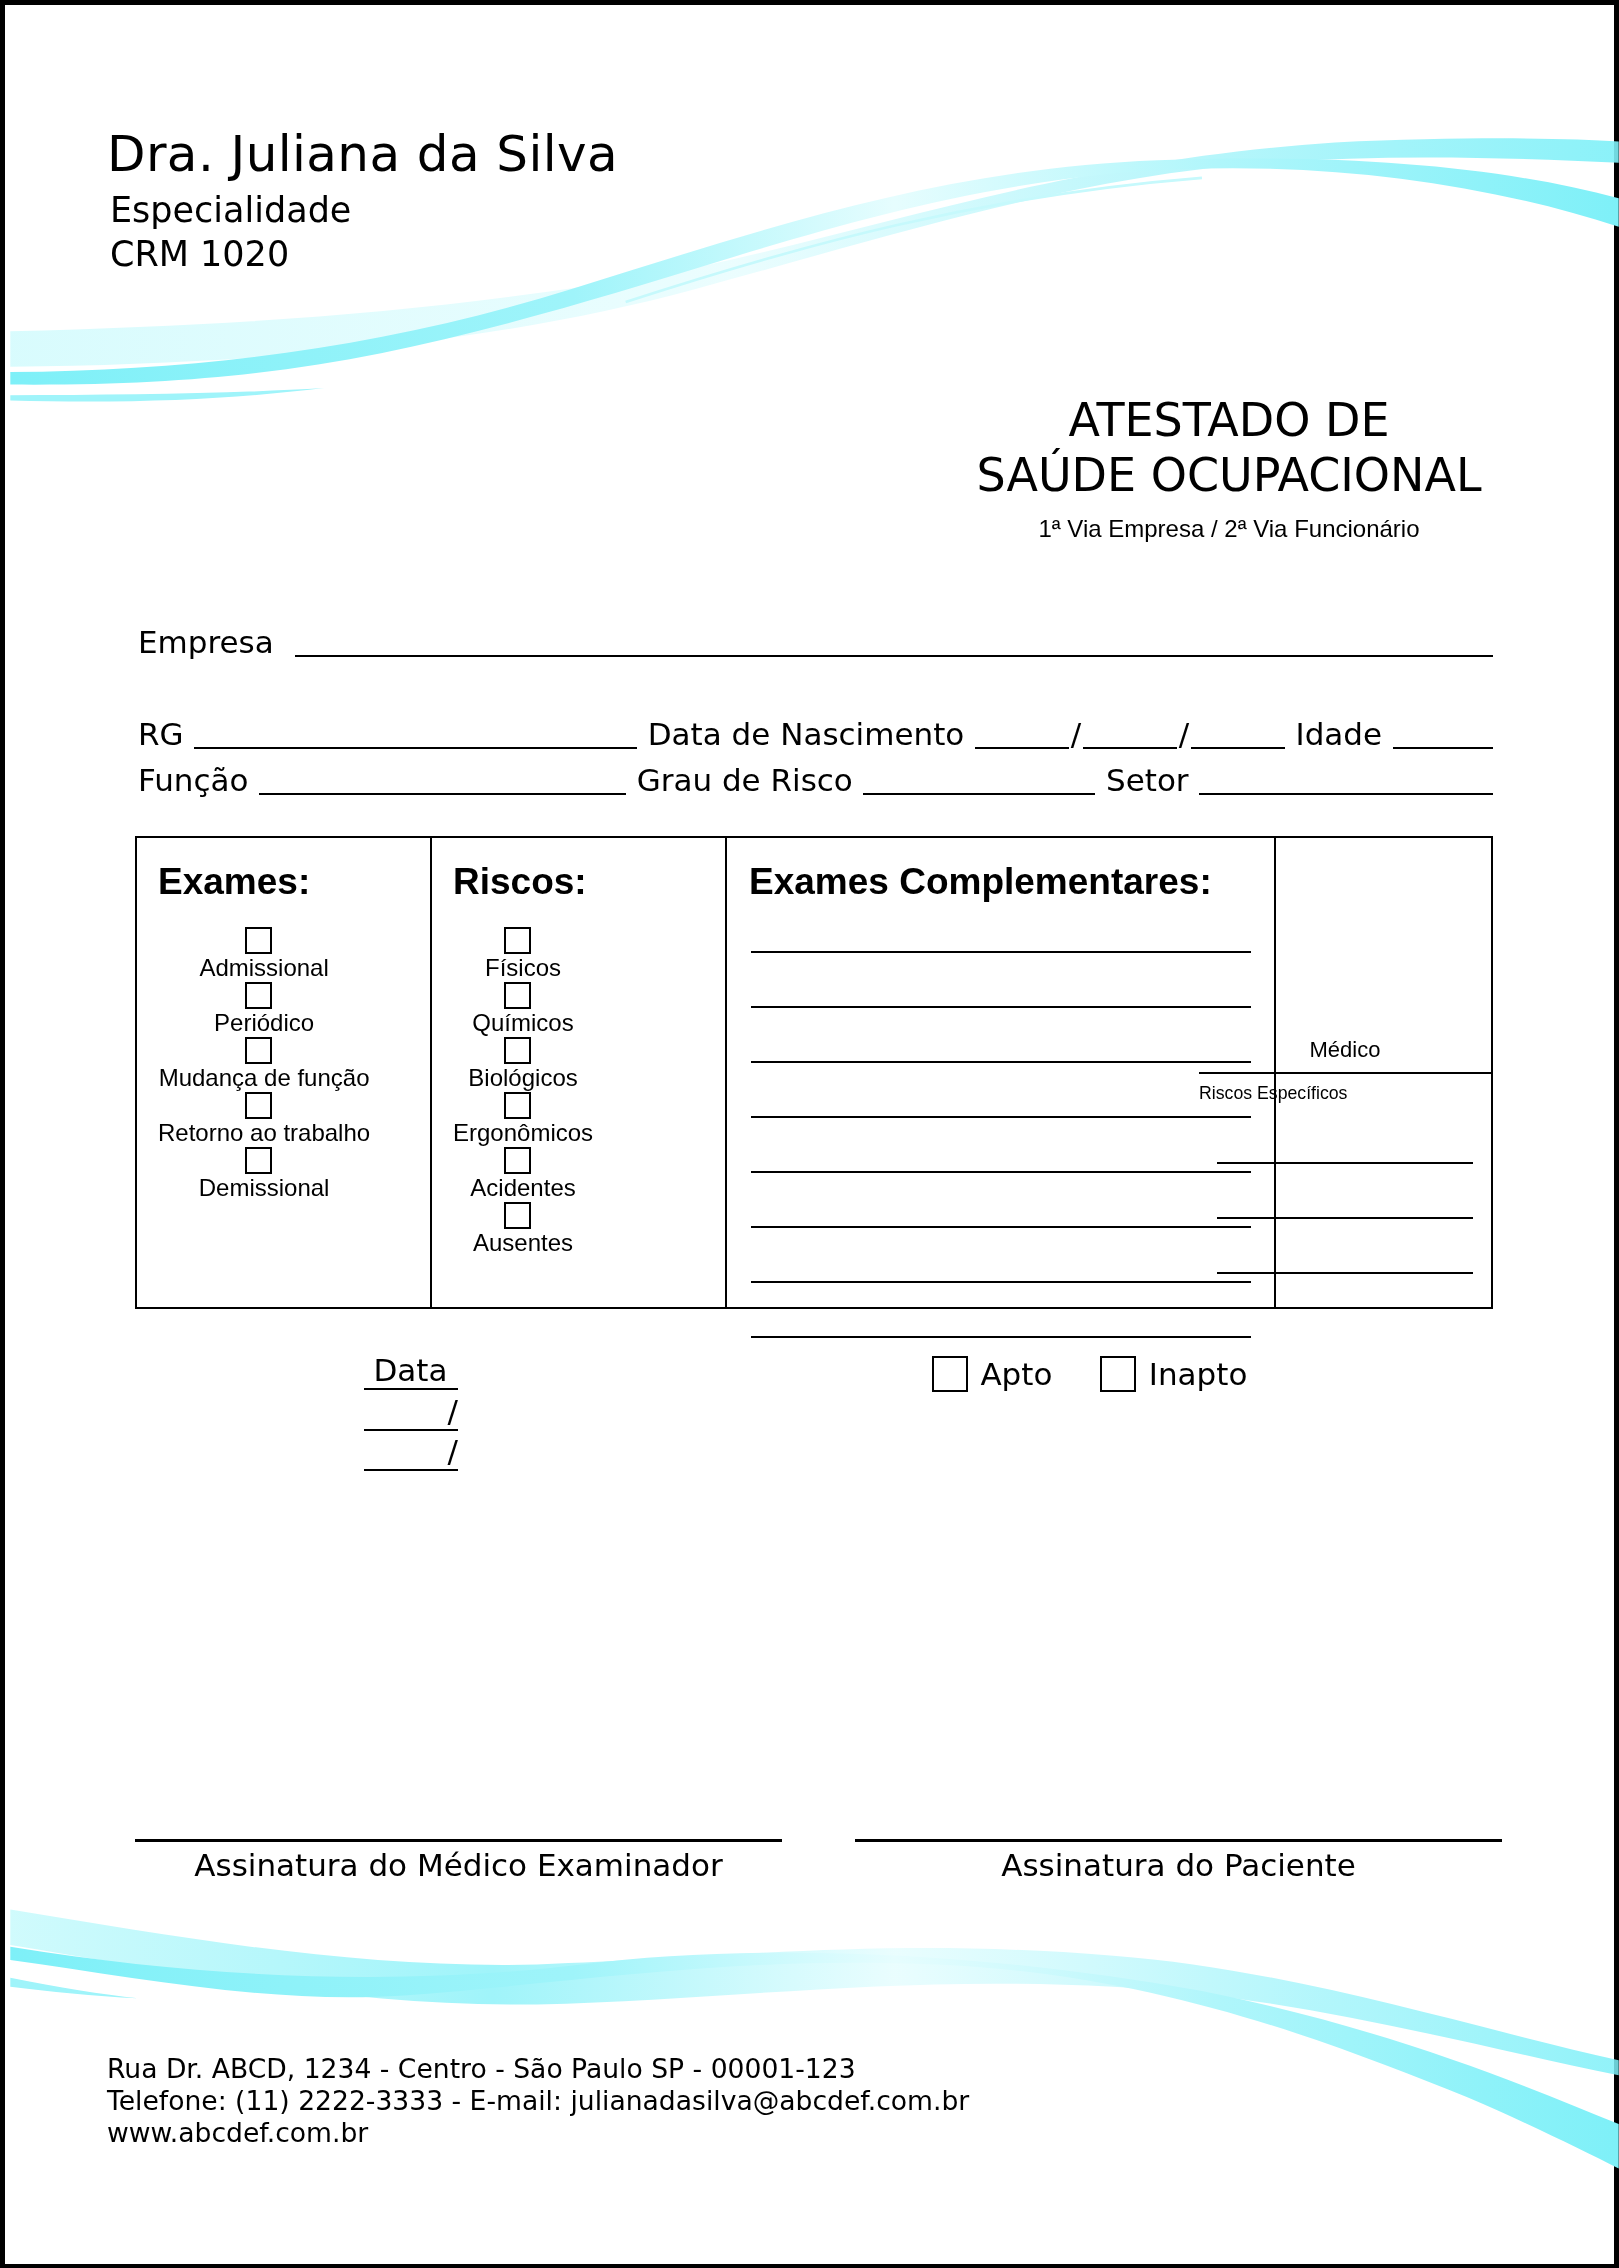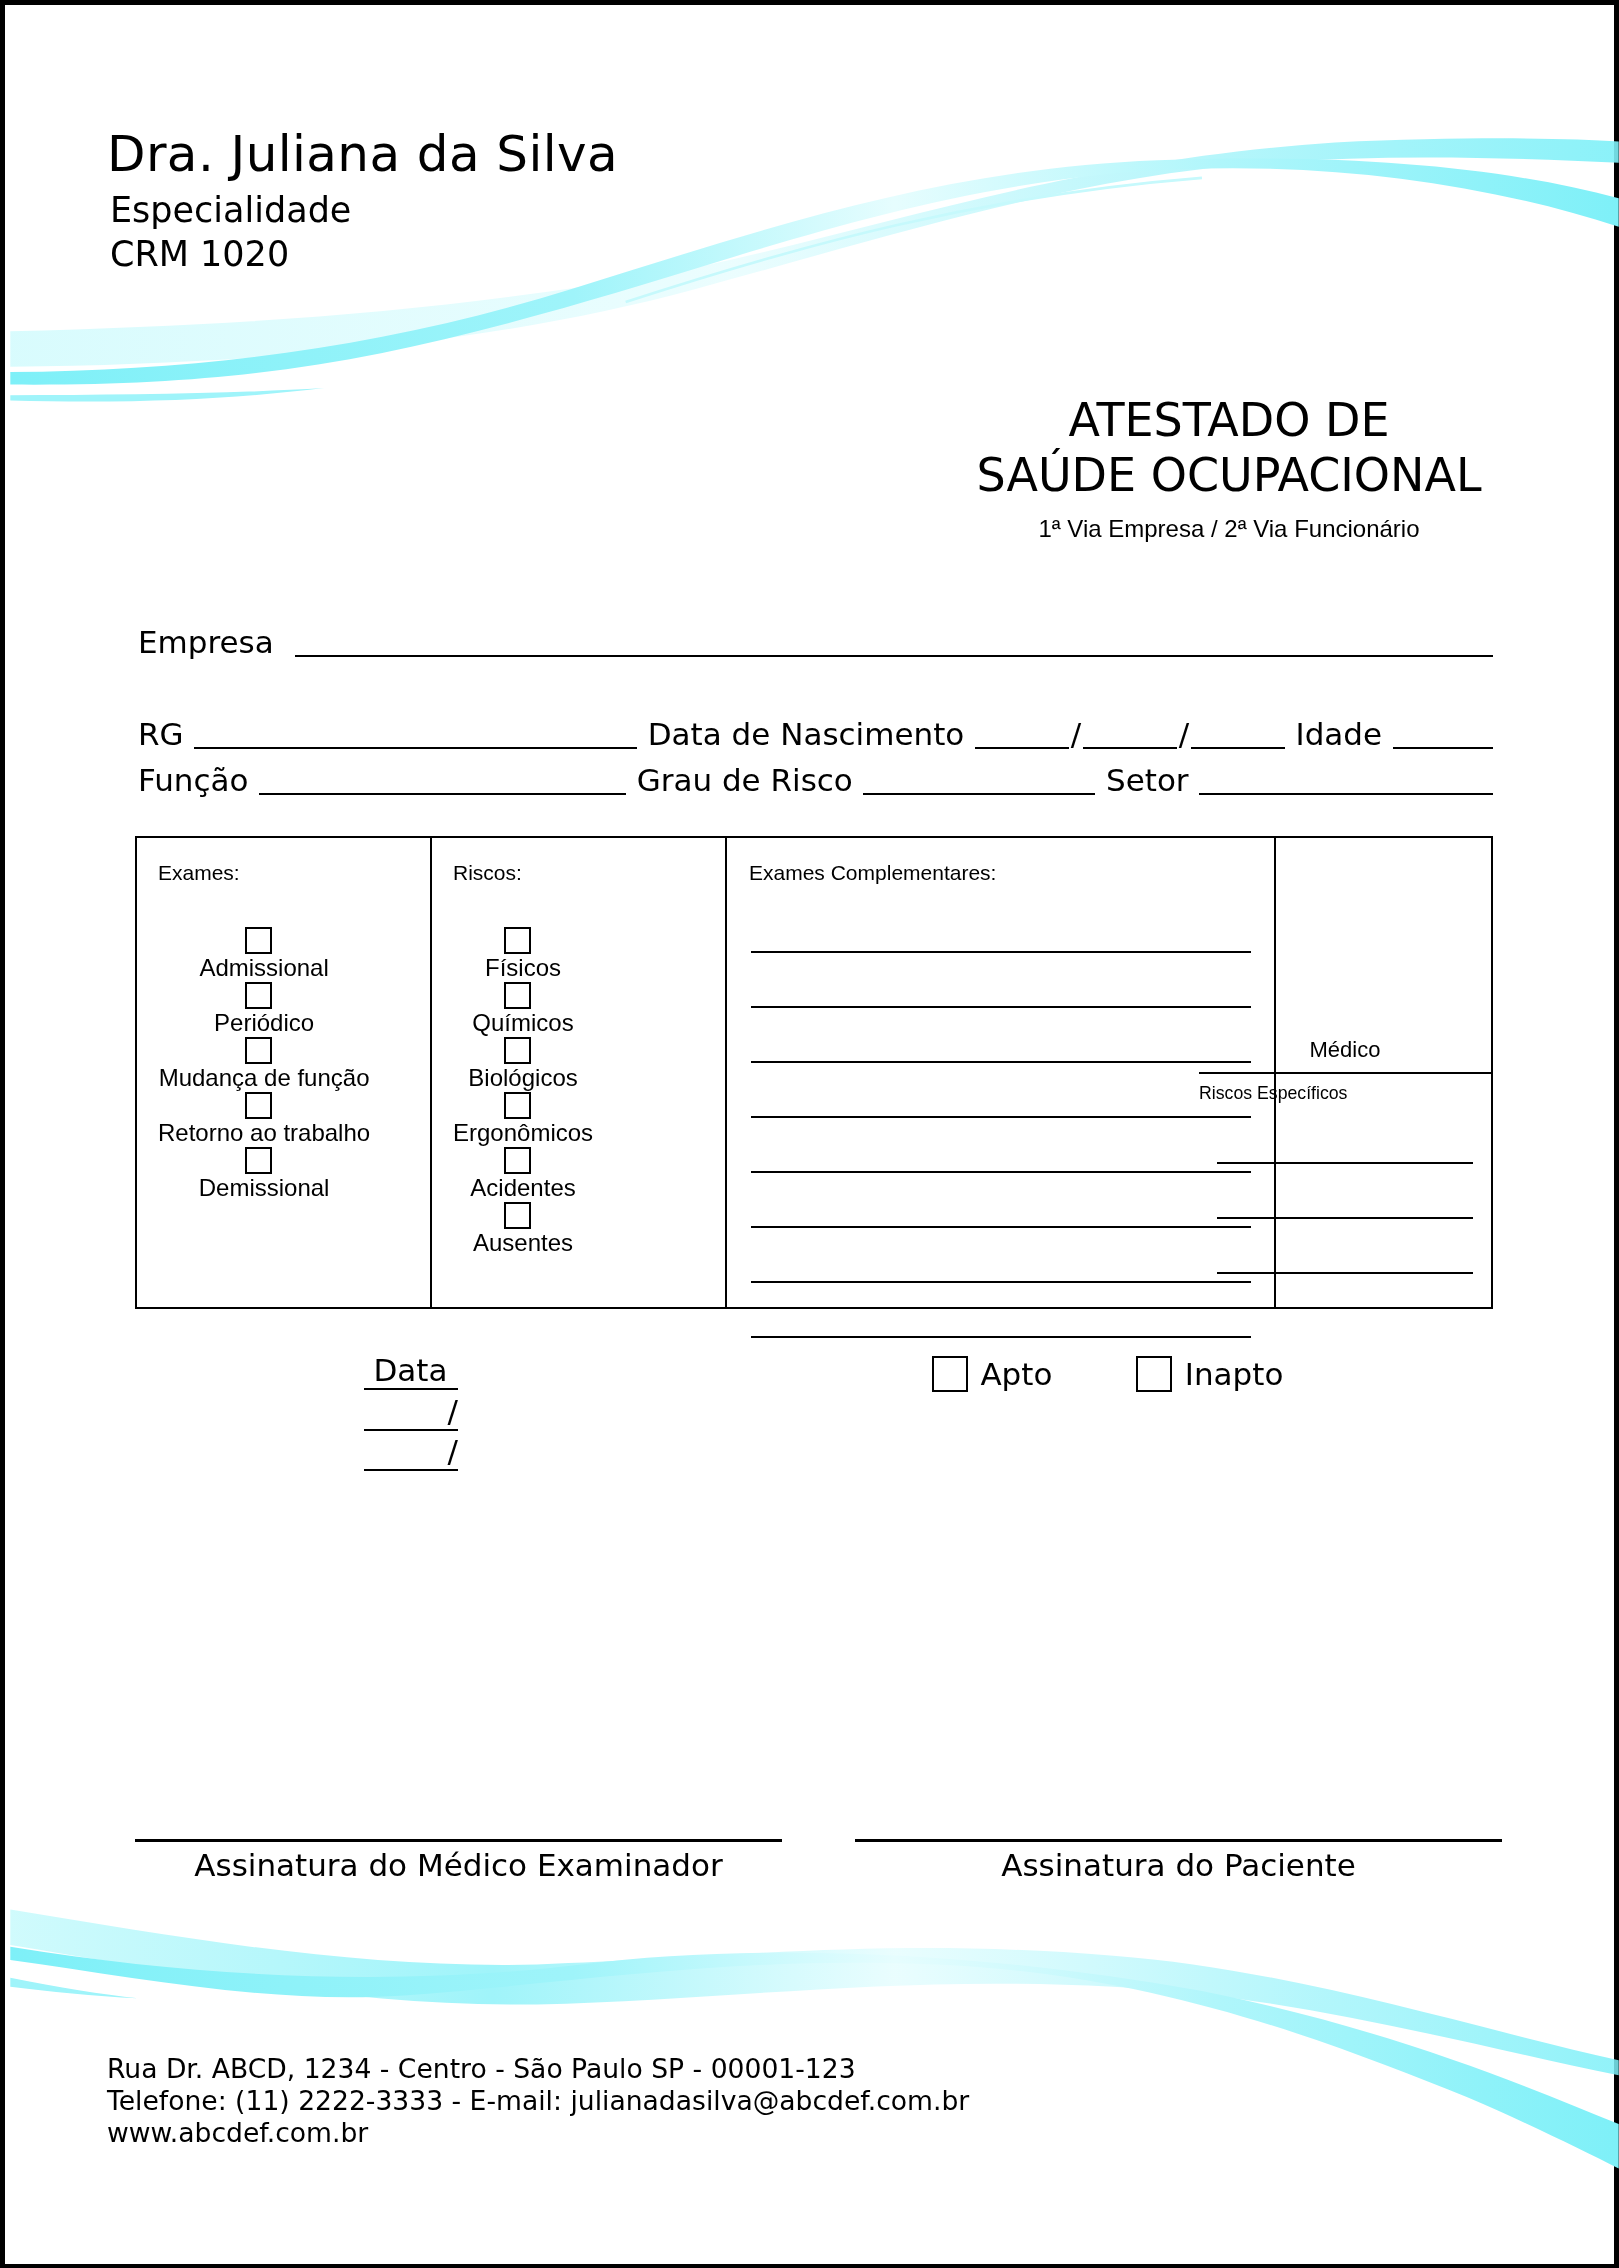--- a/index.html
+++ b/index.html
@@ -26,39 +26,39 @@
   .field-row .sep { line-height: 35px; padding: 0 1.8px; }
   .field-row .lbl.mid { padding-left: 10.6px; }
 
   
   .grid { position: absolute; left: 130px; top: 831px; width: 1358px; height: 473px; box-sizing: border-box; border: 2.7px solid #000; font-family: "Liberation Sans", sans-serif; }
   .col { position: absolute; top: 0; bottom: 0; box-sizing: border-box; }
   .col.c1 { left: 0; width: 295px; border-right: 2.7px solid #000; }
   .col.c2 { left: 295px; width: 295px; border-right: 2.7px solid #000; }
   .col.c3 { left: 591px; width: 548px; border-right: 2.7px solid #000; }
   .col.c4 { left: 1062px; right: 0; }
-  .col-title { position: absolute; left: 21px; top: 23px; font-size: 21px; font-weight: normal; }
+  .col-title { position: absolute; left: 21px; top: 23px; font-size: 37px; font-weight: bold; }
   .chk-list { position: absolute; left: 21px; top: 89px; }
   .chk-item { display: flex; align-items: center; height: 55px; font-size: 24px; flex-direction: column; }
   .chk-box { width: 23px; height: 23px; border: 2.7px solid #000; margin-right: 10.6px; box-sizing: content-box; }
   .exam-lines { position: absolute; left: 23px; right: 23px; top: 113px; }
   .exam-line { height: 55px; border-bottom: 2.2px solid #000; box-sizing: border-box; }
   .medico-cell { position: absolute; left: 0; right: 0; top: 0; height: 236px; border-bottom: 2.7px solid #000; box-sizing: border-box; }
   .medico-label { position: absolute; left: 0; right: 0; bottom: 8.9px; text-align: center; font-size: 22px; }
   .riscos-cell { position: absolute; left: 0; right: 0; top: 236px; bottom: 0; }
   .riscos-label { text-align: left; font-size: 17.7px; margin-top: 8.9px; }
   .riscos-lines { position: absolute; left: 17.7px; right: 17.7px; top: 35px; }
   .riscos-line { height: 55px; border-bottom: 2.2px solid #000; box-sizing: border-box; }
 
   
   .date-row { left: 359px; top: 1348px; font-size: 31px; display: flex; align-items: flex-end; height: 43px; flex-direction: column; }
   .date-row .blank { display: inline-block; width: 94px; border-bottom: 2.7px solid #000; height: 30px; margin-bottom: 3.5px; }
   .date-row .sep { line-height: 35px; }
   .date-row .lbl { line-height: 35px; padding-right: 10.6px; }
-  .result-row { left: 927px; top: 1351px; display: flex; align-items: center; font-size: 31px; gap: 36px; }
+  .result-row { left: 927px; top: 1351px; display: flex; align-items: center; font-size: 31px; }
   .result-opt { display: flex; align-items: center; margin-right: 48px; }
   .result-box { width: 32px; height: 32px; border: 2.7px solid #000; margin-right: 12.4px; }
 
   
   .sig { position: absolute; top: 1834px; width: 647px; text-align: center; }
   .sig .sline { border-top: 3.1px solid #000; }
   .sig .slabel { font-size: 31px; margin-top: 5.3px; }
   .sig.left { left: 130px; }
   .sig.right { left: 850px; }
 

